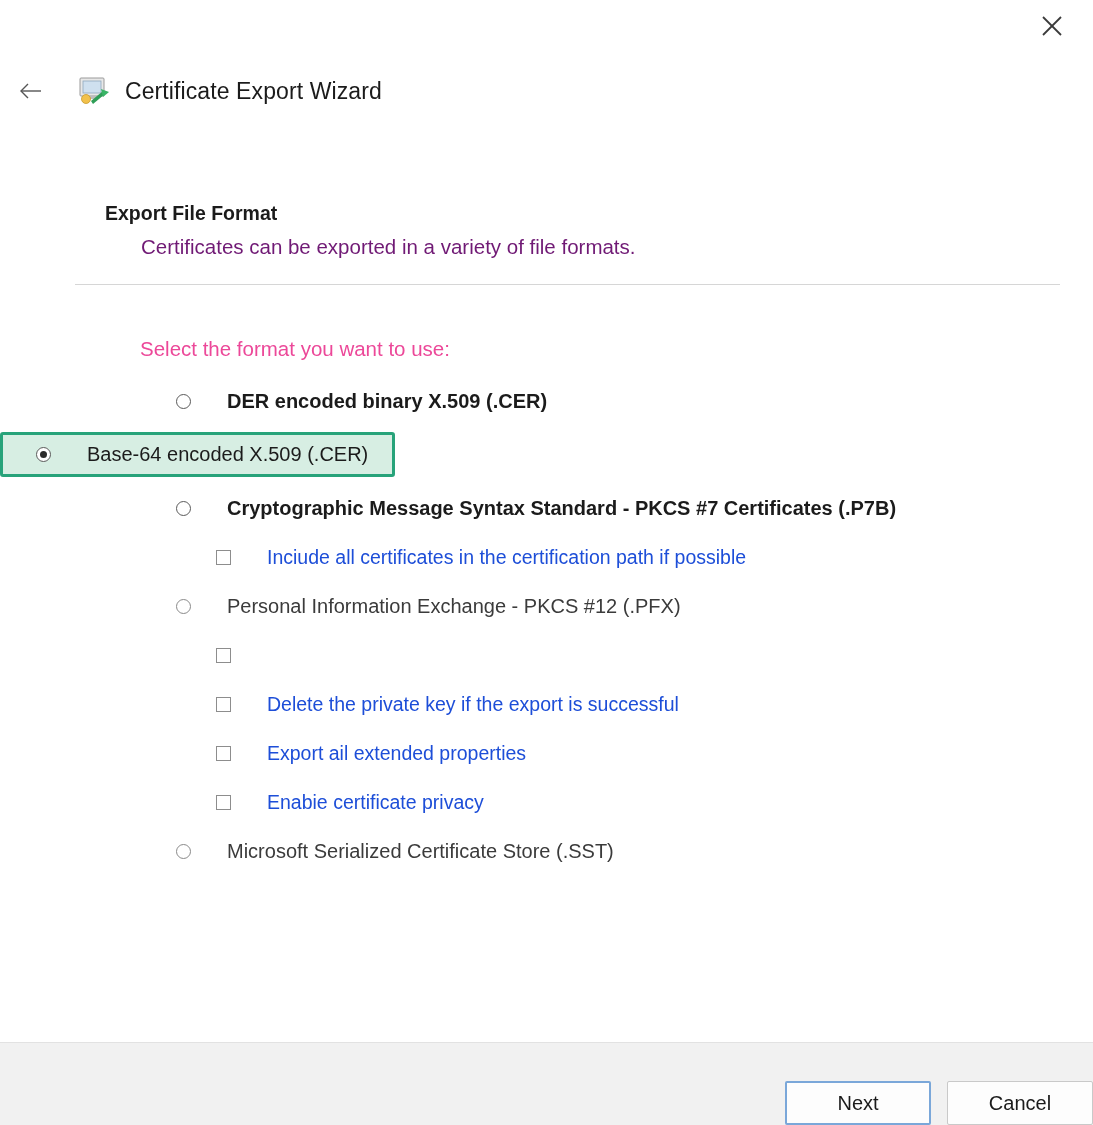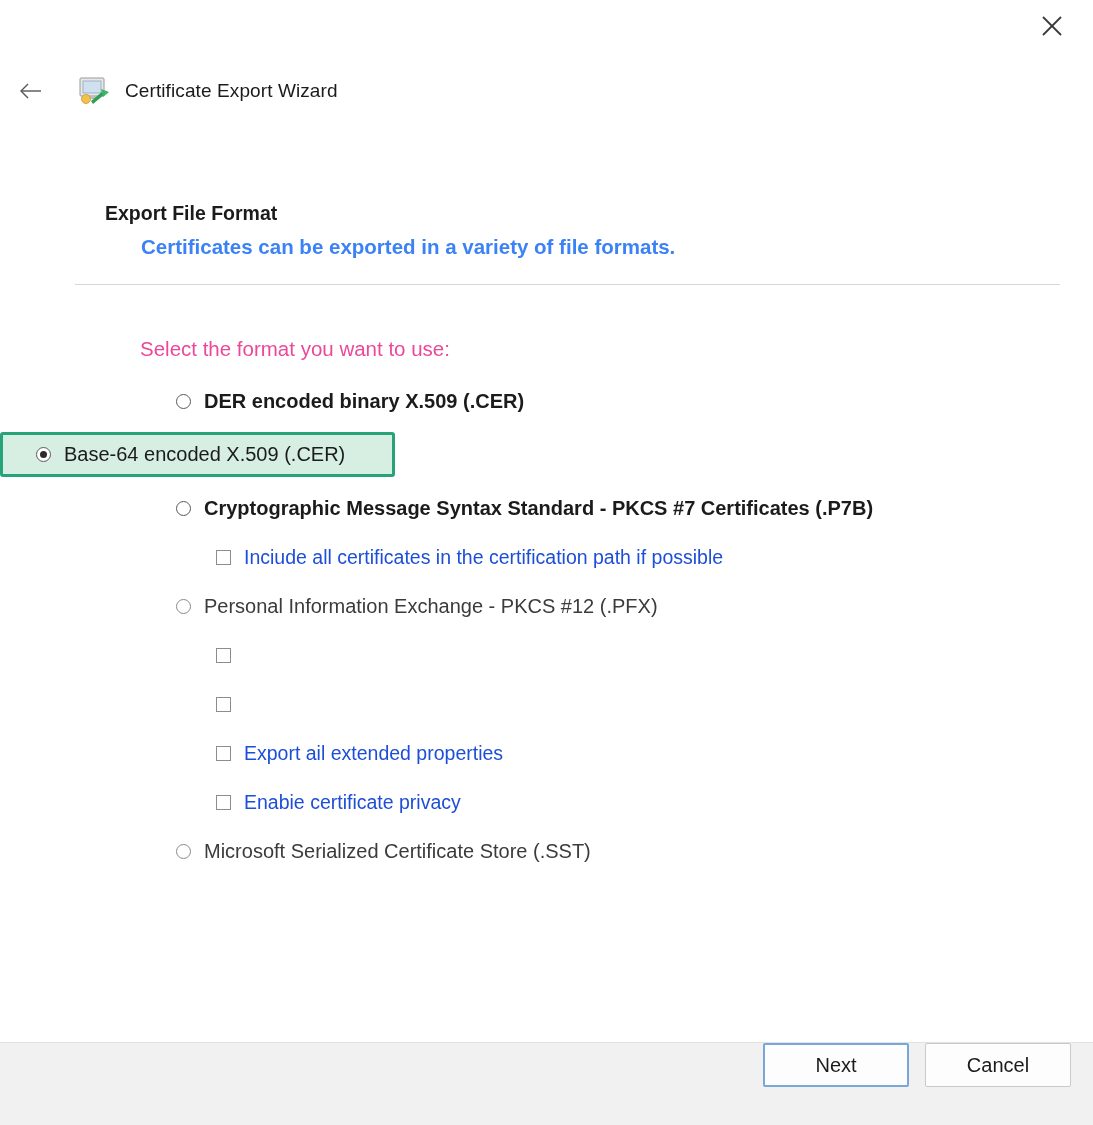--- a/index.html
+++ b/index.html
@@ -63,21 +63,21 @@
     cursor: default;
   }
   .wizard-icon {
     width: 34px;
     height: 32px;
     margin-left: 29px;
     position: relative;
   }
   .wizard-title {
     margin-left: 14px;
-    font-size: 19px;
+    font-size: 23px;
     color: #1b1b1b;
     letter-spacing: 0.1px;
   }
 
   
   .content {
     flex: 1 1 auto;
     position: relative;
     padding: 0;
   }
@@ -87,22 +87,22 @@
   }
   .page-head h2 {
     margin: 9px;
     font-size: 19.5px;
     font-weight: bold;
     color: #1b1b1b;
   }
   .page-head p {
     margin: 10px 0 0 45px;
     font-size: 20.5px;
-    font-weight: bold;
-    color: #3b82f6;
+    font-weight: normal;
+    color: #701a75;
   }
   .divider {
     margin: 25px 33px 0 75px;
     height: 1px;
     background: #d6d6d6;
   }
   .prompt {
     margin: 52px 0 0 140px;
     font-size: 20.5px;
     color: #ec4899;
@@ -110,20 +110,21 @@
 
   .options {
     margin: 22px 0 0 0;
   }
   .opt-row {
     display: flex;
     align-items: center;
     min-height: 36px;
     padding-left: 176px;
     margin-bottom: 13px;
+    gap: 23px;
   }
   .opt-row.indent {
     padding-left: 216px;
   }
   .opt-row.highlighted {
     padding-left: 33px;
     width: 395px;
     background: #d7eee3;
     border: 3px solid #27a37a;
     border-radius: 3px;
@@ -170,23 +171,22 @@
   .opt-label.dim { color: #3b3b3b; }
   .opt-label.sub { font-size: 19.5px; color: #1d4ed8; }
 
   
   .footer {
     flex: 0 0 auto;
     height: 82px;
     background: #f1f1f1;
     border-top: 1px solid #e2e2e2;
     display: flex;
-    align-items: flex-start;
+    align-items: flex-end;
     justify-content: flex-end;
-    padding-right: 22px;
     gap: 16px;
   }
   .btn {
     width: 146px;
     height: 44px;
     font-size: 20px;
     font-family: "Liberation Sans", sans-serif;
     background: #fdfdfd;
     border: 1px solid #c9c9c9;
     color: #1b1b1b;
@@ -269,20 +269,21 @@
         <span class="radio dim"></span>
         <span class="opt-label dim">Personal Information Exchange - PKCS #12 (.PFX)</span>
       </div>
 
       <div class="opt-row indent">
         <span class="checkbox"></span>
       </div>
 
       <div class="opt-row indent">
         <span class="checkbox"></span>
+        <span class="opt-label sub">Delete the private key if the export is successful</span>
       </div>
 
       <div class="opt-row indent">
         <span class="checkbox"></span>
         <span class="opt-label sub">Export ail extended properties</span>
       </div>
 
       <div class="opt-row indent">
         <span class="checkbox"></span>
         <span class="opt-label sub">Enabie certificate privacy</span>

